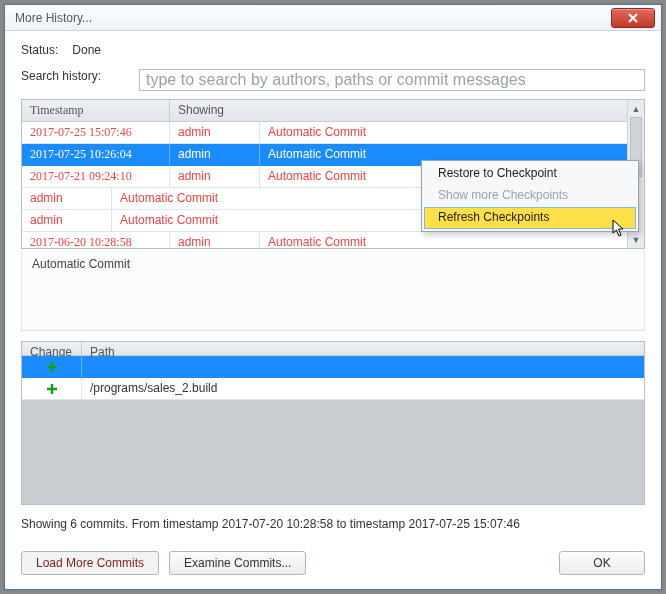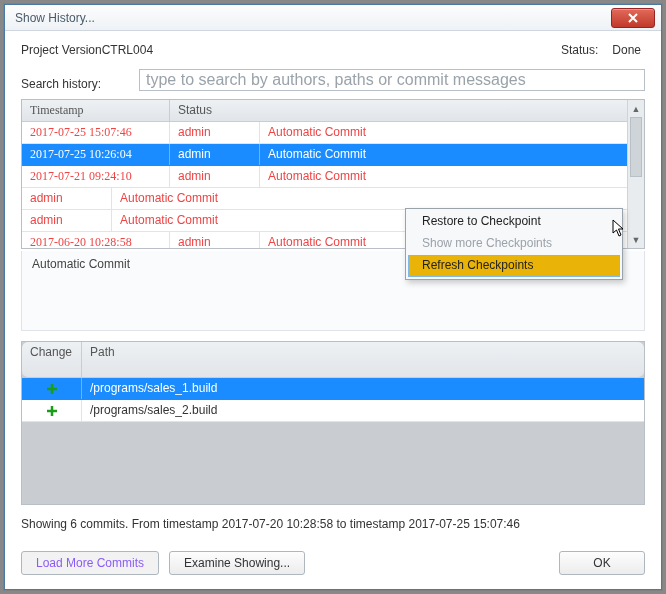--- a/index.html
+++ b/index.html
@@ -53,21 +53,21 @@
     display: flex;
     align-items: center;
     margin-bottom: 12px;
     font-size: 12px;
   }
   .row1 .proj { flex: 1; }
   .row1 .status-label { margin-right: 14px; }
   .row1 .status-value { margin-right: 4px; }
   .row-search {
     display: flex;
-    align-items: flex-end;
+    align-items: flex-start;
     margin-bottom: 8px;
   }
   .row-search label { width: 118px; }
   .search-input {
     flex: 1;
     height: 22px;
     border: 1px solid #b8bfc6;
     padding: 0 6px;
     font-family: inherit;
     font-size: 16px;
@@ -159,23 +159,22 @@
     height: 164px;
     background: #c9cdd1;
     display: flex;
     flex-direction: column;
     margin-bottom: 12px;
   }
   .grid2-header {
     display: flex;
     background: linear-gradient(#eef1f4, #e1e4e8);
     border-bottom: 1px solid #ccc;
-    height: 36px;
+    height: 14px;
     color: #555;
-    border-radius: 6px;
   }
   .grid2-header .col {
     padding: 3px 8px;
     border-right: 1px solid #ccc;
   }
   .c-chg { width: 60px; text-align: left; }
   .grid2-rows .grow2 {
     display: flex;
     height: 22px;
     background: #fff;
@@ -204,89 +203,87 @@
     padding: 0 14px;
     border: 1px solid #aeb6be;
     background: linear-gradient(#fdfdfd, #ececec);
     border-radius: 3px;
     font-family: inherit;
     font-size: 12px;
     color: #333;
     cursor: pointer;
   }
   .btn:disabled, .btn.disabled {
-    color: #8b5cf6;
+    color: #7f1d1d;
     background: #f2f2f2;
     cursor: default;
   }
   .btn.ok { min-width: 86px; margin-left: auto; }
   .spacer { flex: 1; }
 
   .ctx-menu {
     position: absolute;
-    left: 400px; top: 155px;
+    left: 416px; top: 155px;
     width: 218px;
     background: #f7f8f9;
     border: 1px solid #9aa2aa;
     box-shadow: 2px 3px 6px rgba(0,0,0,0.2);
     padding: 2px;
     z-index: 50;
-    margin-top: 48px;
   }
   .ctx-item {
     height: 22px;
     padding: 3px 14px;
     font-size: 12px;
     color: #222;
     cursor: pointer;
     white-space: nowrap;
   }
   .ctx-item.disabled { color: #9aa2aa; cursor: default; }
   .ctx-item.hover {
-    background: #eab308;
+    background: #fde047;
     border: 1px solid #7fb8ef;
     padding: 2px 13px;
   }
   .cursor {
     position: absolute;
     left: 607px; top: 214px;
     z-index: 60;
     pointer-events: none;
   }
 </style>
 </head>
 <body>
 
 <div class="window">
   <div class="titlebar">
-    <span class="title">Show History...</span>
+    <span class="title">More History...</span>
     <div class="close-btn">
       <svg viewBox="0 0 12 12">
           <path d="M2 2 L10 10 M10 2 L2 10" stroke="#fff" stroke-width="2" fill="none"></path>
         </svg>
     </div>
   </div>
 
   <div class="content">
     <div class="row1">
-      <span class="proj">Project VersionCTRL004</span>
       <span class="status-label">Status:</span>
       <span class="status-value">Done</span>
     </div>
 
     <div class="row-search">
       <label>Search history:</label>
       <input class="search-input" type="text" placeholder="type to search by authors, paths or commit messages" style="">
     </div>
 
     <div class="grid1-wrap">
       <div class="grid1">
         <div class="grid-header">
           <div class="col c-ts">Timestamp</div>
-          <div class="col c-msg">Status</div>
+          <div class="col c-msg">Showing</div>
         </div>
         <div class="grid-rows" id="hist-rows">
             <div class="grow">
               <div class="col c-ts">2017-07-25 15:07:46</div>
               <div class="col c-sv">admin</div>
               <div class="col c-msg">Automatic Commit</div>
             </div>
             <div class="grow sel">
               <div class="col c-ts">2017-07-25 10:26:04</div>
               <div class="col c-sv">admin</div>
@@ -326,36 +323,35 @@
     <div class="grid2-wrap">
       <div class="grid2-header">
         <div class="col c-chg">Change</div>
         <div class="col c-path">Path</div>
       </div>
       <div class="grid2-rows" id="chg-rows">
           <div class="grow2 sel">
             <div class="col c-chg"><span class="plus"><svg viewBox="0 0 12 12">
                   <path d="M6 1 L6 11 M1 6 L11 6" stroke="#1a9e1a" stroke-width="2.5"></path>
                 </svg></span></div>
-            <div class="col c-path">/programs/sales_1.build</div>
           </div>
           <div class="grow2">
             <div class="col c-chg"><span class="plus"><svg viewBox="0 0 12 12">
                   <path d="M6 1 L6 11 M1 6 L11 6" stroke="#1a9e1a" stroke-width="2.5"></path>
                 </svg></span></div>
             <div class="col c-path">/programs/sales_2.build</div>
           </div>
         </div>
     </div>
 
     <div class="summary">Showing 6 commits. From timestamp 2017-07-20 10:28:58  to timestamp  2017-07-25 15:07:46</div>
 
     <div class="buttons">
       <button class="btn disabled" disabled="">Load More Commits</button>
-      <button class="btn">Examine Showing...</button>
+      <button class="btn">Examine Commits...</button>
       <div class="spacer"></div>
       <button class="btn ok">OK</button>
     </div>
   </div>
 
   <div class="ctx-menu" id="ctx">
       <div class="ctx-item">Restore to Checkpoint</div>
       <div class="ctx-item disabled">Show more Checkpoints</div>
       <div class="ctx-item hover">Refresh Checkpoints</div>
     </div>

